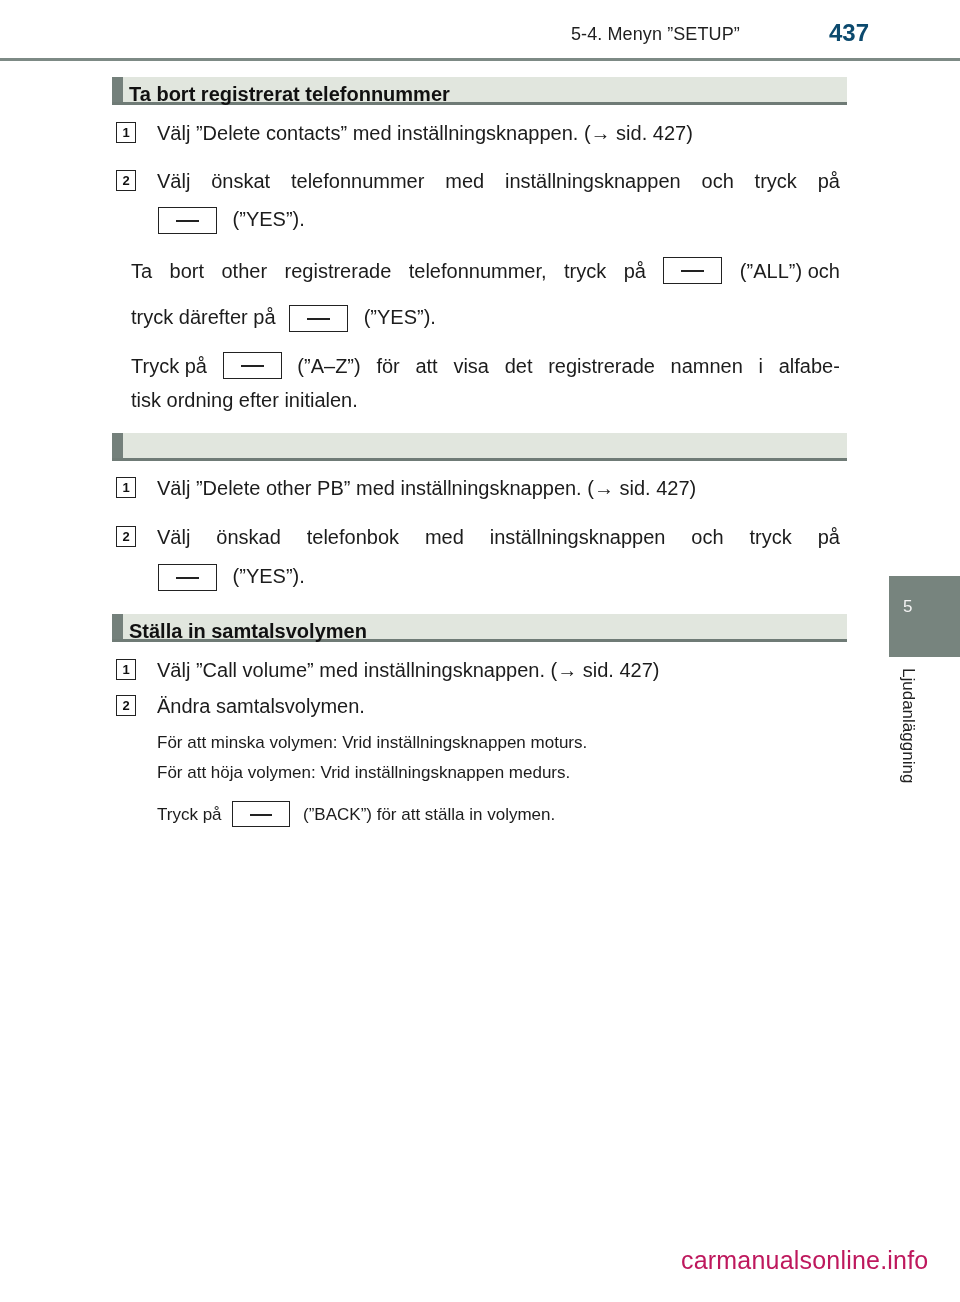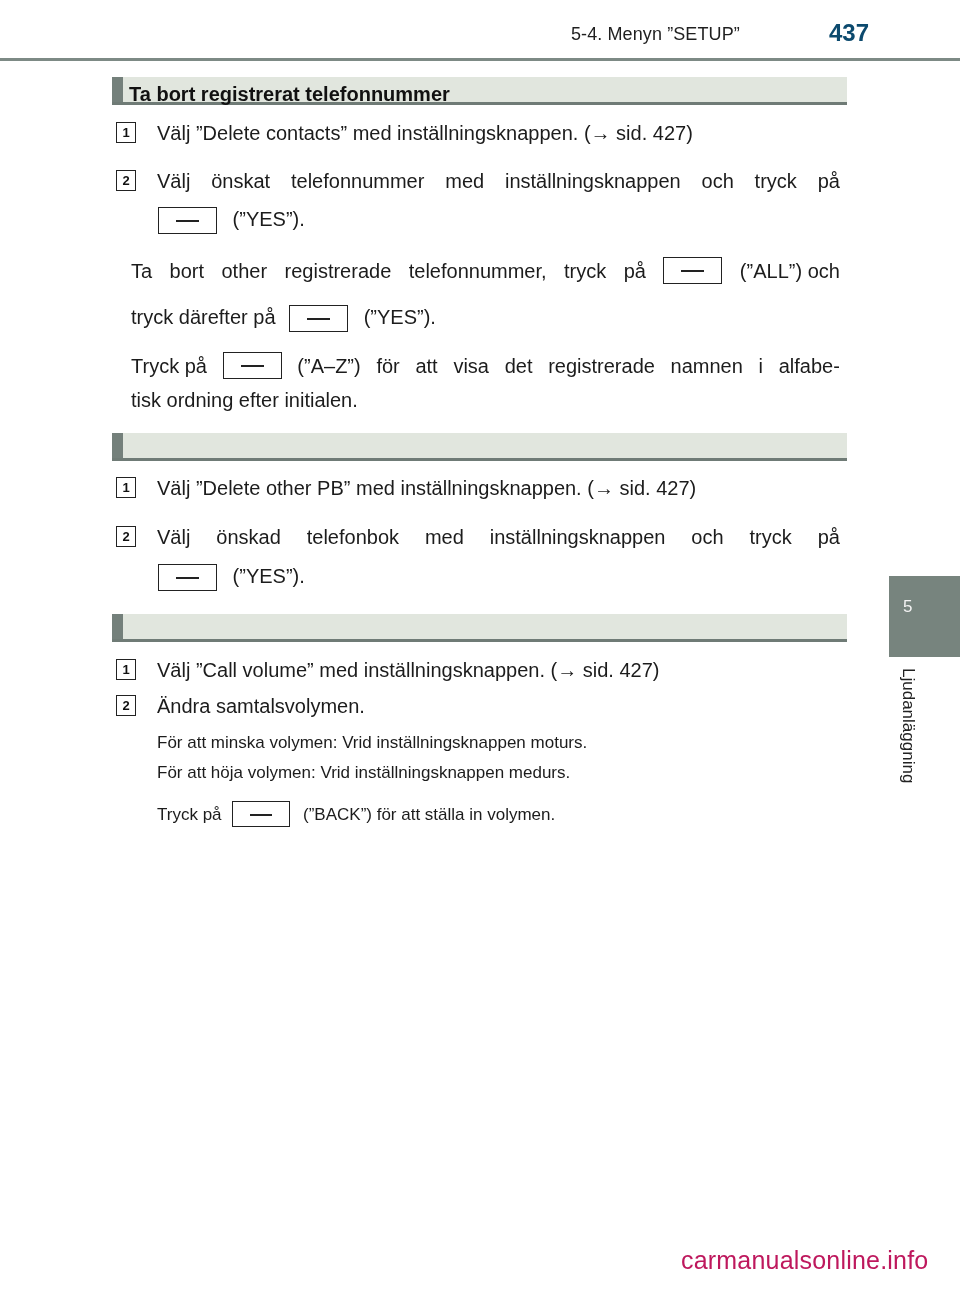--- a/index.html
+++ b/index.html
@@ -156,20 +156,21 @@
   <span>tryck</span>
   <span>på</span>
 </div>
 <div class="abs line" style="left:158px; top:564px;">
   <span class="key"></span>
   <span style="margin-left:10px;">(”YES”).</span>
 </div>
 
 <div class="abs sec-head" style="top:614px;">
   <div class="bar"></div>
+  <div class="title">Ställa in samtalsvolymen</div>
 </div>
 
 <div class="abs step-num" style="left:116px; top:659px;">1</div>
 <div class="abs line" style="left:157px; top:659px;">Välj ”Call volume” med inställningsknappen. (→ sid. 427)</div>
 
 <div class="abs step-num" style="left:116px; top:695px;">2</div>
 <div class="abs line" style="left:157px; top:695px;">Ändra samtalsvolymen.</div>
 
 <div class="abs small" style="left:157px; top:733px;">För att minska volymen: Vrid inställningsknappen moturs.</div>
 <div class="abs small" style="left:157px; top:763px;">För att höja volymen: Vrid inställningsknappen medurs.</div>

